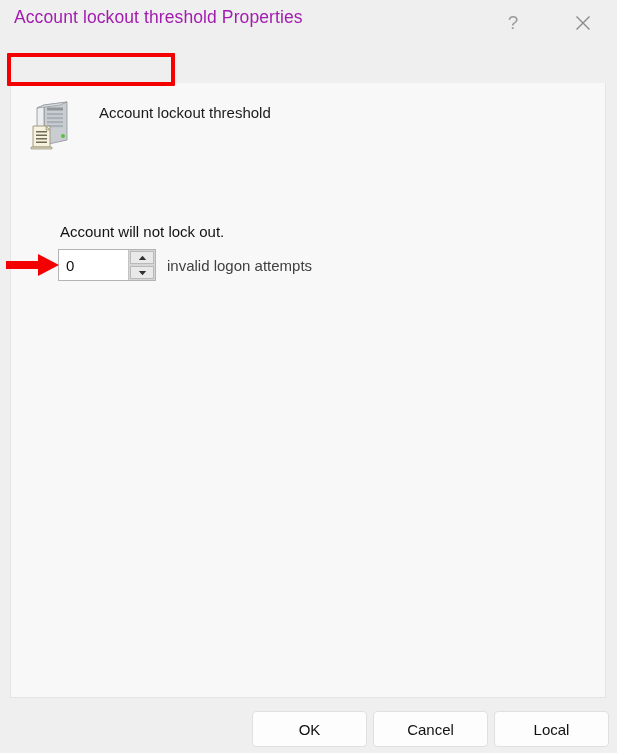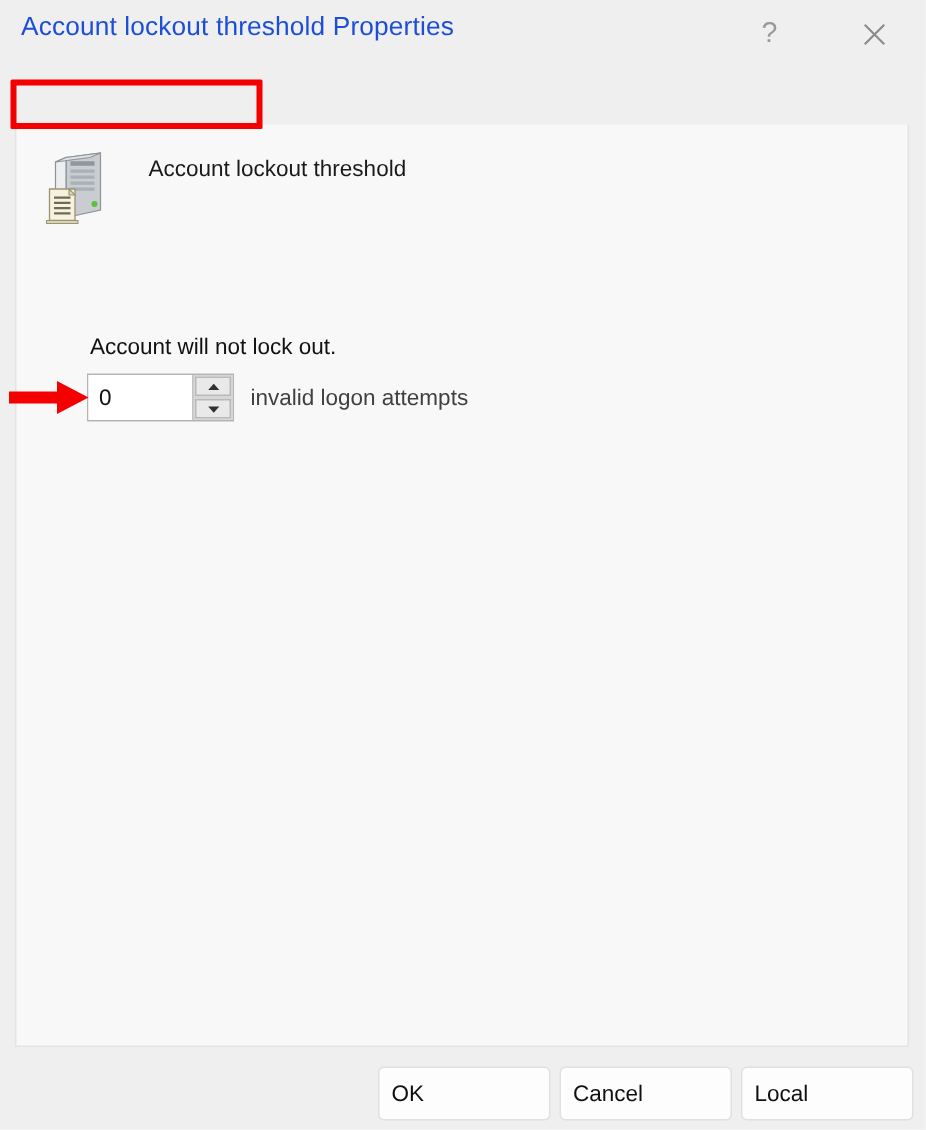--- a/index.html
+++ b/index.html
@@ -31,21 +31,21 @@
     left: 0; top: 0;
     width: 617px;
     height: 45px;
     background: #efefef;
   }
   #window-title {
     position: absolute;
     left: 14px;
     top: 7px;
     font-size: 17.5px;
-    color: #1d4ed8;
+    color: #a21caf;
     letter-spacing: 0.1px;
     white-space: nowrap;
   }
   .caption-btn {
     position: absolute;
     top: 0;
     width: 46px;
     height: 45px;
     display: flex;
     align-items: center;
@@ -218,20 +218,21 @@
     background: #fdfdfd;
     border: 1px solid #e0e0e0;
     border-radius: 4px;
     font-family: "Liberation Sans", sans-serif;
     font-size: 15px;
     color: #101010;
     cursor: default;
     padding: 8px;
     display: flex;
     align-items: center;
+    justify-content: center;
     box-sizing: border-box;
   }
   #ok-button     { left: 252px; }
   #cancel-button { left: 373px; }
   #apply-button  { left: 494px; }
 
   
   #annotation-tab-highlight {
     position: absolute;
     left: 7px;

